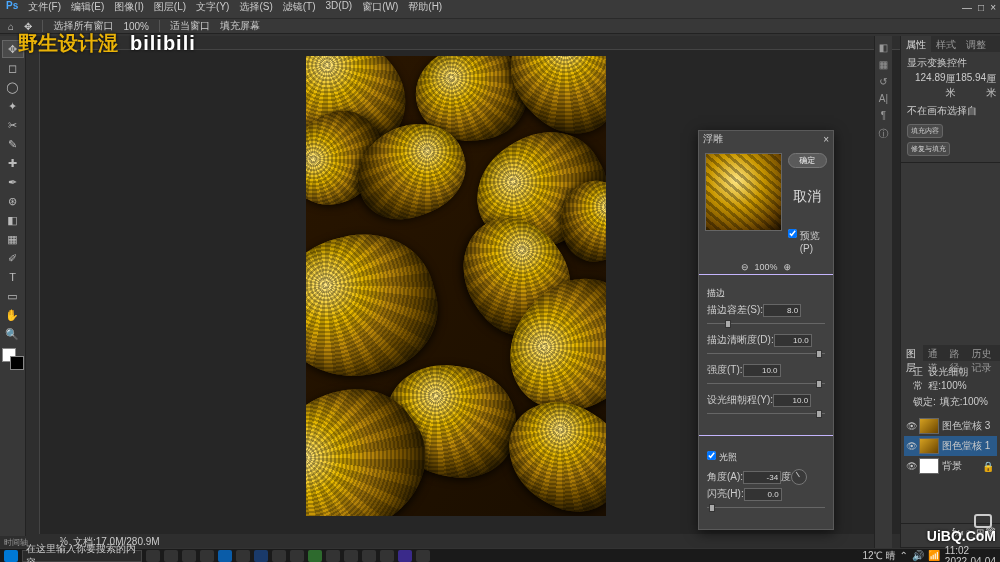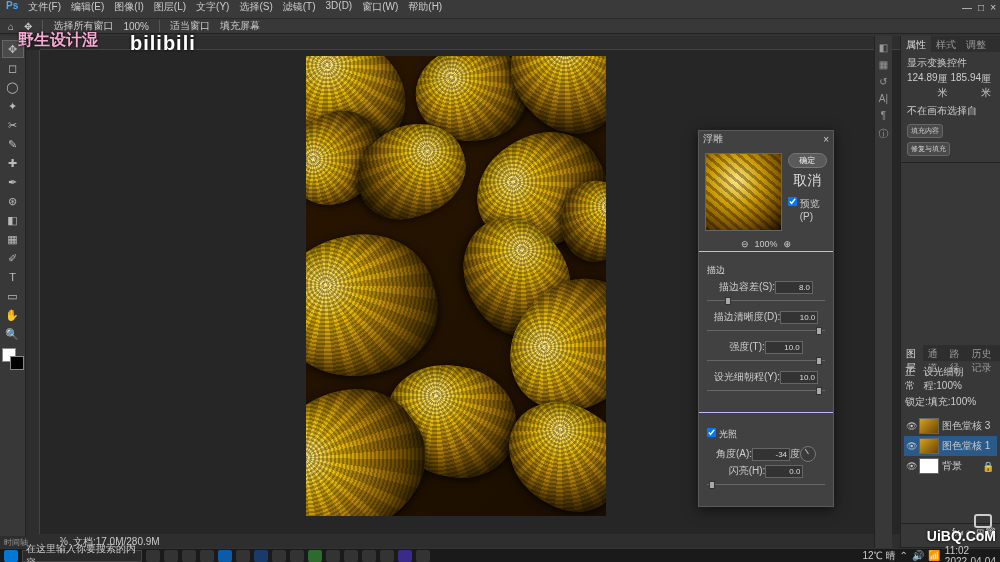--- a/index.html
+++ b/index.html
@@ -36,57 +36,57 @@
 .l11{width:120px;height:100px;top:350px;left:200px;transform:rotate(30deg)}
 .l12{width:100px;height:85px;top:60px;left:-20px;transform:rotate(-50deg)}
 .l13{width:80px;height:70px;top:130px;left:250px;transform:rotate(80deg)}
 .caption{position:absolute;bottom:10px;left:0;right:0;text-align:center;font-size:26px;color:#fff;text-shadow:0 0 4px #000,1px 1px 2px #000;font-weight:500;letter-spacing:2px}
 .zoom-info{position:absolute;bottom:0;left:0;height:14px;font-size:9px;padding:1px 8px;color:#999;background:#2e2e2e;width:100%}
 .dialog{position:absolute;top:130px;left:698px;width:136px;background:#414141;border:1px solid #5a5a5a;box-shadow:0 3px 12px rgba(0,0,0,0.6)}
 .dialog-title{height:16px;background:#414141;display:flex;align-items:center;justify-content:space-between;padding:0 4px;font-size:9px;color:#ddd}
 .dialog-body{display:flex;padding:6px}
 .preview{width:78px;height:78px;border:1px solid #666;background:radial-gradient(circle at 40% 35%,#ffe680,#c99700 40%,#6b4500 75%,#1a0e00);position:relative;overflow:hidden}
 .preview::before{content:"";position:absolute;inset:0;background:repeating-linear-gradient(40deg,rgba(0,0,0,0.3) 0 3px,transparent 3px 7px)}
-.dlg-btns{display:flex;flex-direction:column;gap:4px;margin-left:6px;width:40px}
+.dlg-btns{display:flex;flex-direction:column;gap:20px;margin-left:6px;width:40px}
 .dlg-btn{background:#5a5a5a;border:1px solid #777;border-radius:8px;font-size:8px;text-align:center;padding:1px 0;color:#eee}
 .dlg-text{font-size:14px;color:#ddd}
 .chk{display:flex;align-items:flex-start;gap:3px;font-size:8px;margin-top:3px}
 .chk input{width:9px;height:9px}
 .zoom-row{display:flex;align-items:center;justify-content:center;gap:6px;font-size:9px;padding:2px 0}
 .zoom-row span{font-size:9px}
 .section{padding:12px 8px;border-top:1px solid #c4b5fd}
 .sec-title{font-size:9px;color:#ddd;margin-bottom:3px}
-.param{display:flex;align-items:center;justify-content:center;font-size:8px;color:#ccc;margin:2px 0}
+.param{display:flex;align-items:center;justify-content:flex-start;font-size:8px;color:#ccc;margin:2px 0}
 .param input{width:38px;height:13px;background:#333;border:1px solid #666;color:#ddd;font-size:8px;text-align:right;padding-right:2px}
 .slider{height:10px;position:relative;margin:1px 0 4px}
 .slider::before{content:"";position:absolute;left:0;right:0;top:4px;height:1px;background:#666}
 .slider .thumb{position:absolute;top:1px;width:6px;height:8px;background:#aaa;border:1px solid #333}
 .dial{width:16px;height:16px;border:1px solid #777;border-radius:50%;background:#3a3a3a;position:relative;display:inline-block}
 .dial::after{content:"";position:absolute;width:1px;height:6px;background:#bbb;top:1px;left:50%;transform-origin:bottom;transform:rotate(-34deg)}
 .right-dock{position:absolute;top:36px;right:0;width:100px;bottom:14px;background:#383838;border-left:1px solid #222;display:flex;flex-direction:column}
 .panel{border-bottom:1px solid #222}
 .panel-tabs{display:flex;background:#2e2e2e;height:16px;font-size:8px}
 .panel-tabs span{padding:2px 5px;color:#999}
 .panel-tabs span.act{background:#383838;color:#ddd}
 .panel-body{padding:4px 6px;font-size:8px;color:#aaa}
-.info-row{display:flex;justify-content:flex-start;margin:2px 0;font-size:8px}
+.info-row{display:flex;justify-content:space-between;margin:2px 8px;font-size:8px}
 .small-btn{background:#4a4a4a;border:1px solid #666;font-size:7px;padding:1px 3px;color:#ccc;border-radius:3px;margin:2px 0;display:inline-block}
 .layers-body{padding:3px;height:110px}
 .layer-row{display:flex;align-items:center;gap:3px;padding:2px;font-size:8px}
 .layer-row.sel{background:#2a5a8a}
 .eye{width:10px;font-size:9px}
 .lthumb{width:20px;height:16px;background:linear-gradient(135deg,#d4a020,#6b4500);border:1px solid #666}
 .lthumb.bg{background:#fff}
 .strip{width:18px;background:#383838;position:absolute;right:108px;top:36px;bottom:14px;border-left:1px solid #222;display:flex;flex-direction:column;align-items:center;gap:6px;padding-top:6px}
 .strip div{font-size:10px;color:#999}
 .taskbar{position:absolute;bottom:0;left:0;right:0;height:14px;background:#1a1a1a;border-top:1px solid #333;display:flex;align-items:center;padding:0 4px;gap:4px}
 .tb-icon{width:14px;height:12px;background:#333;border-radius:2px}
 .tb-search{width:120px;height:12px;background:#2a2a2a;border:1px solid #444;font-size:7px;padding:0 3px;color:#888;display:flex;align-items:center}
 .tb-right{margin-left:auto;display:flex;gap:4px;align-items:center;font-size:7px;color:#ccc}
-.logo{position:absolute;top:30px;left:18px;font-size:16px;color:#f9a8d4;font-weight:bold;text-shadow:0 0 3px #000}
+.logo{position:absolute;top:30px;left:18px;font-size:20px;color:#eab308;font-weight:bold;text-shadow:0 0 3px #000}
 .bili{position:absolute;top:32px;left:130px;font-size:20px;color:#fff;font-weight:bold;letter-spacing:1px;text-shadow:0 0 3px #000}
 .wm-br{position:absolute;bottom:18px;right:4px;font-size:14px;color:#fff;text-shadow:0 0 3px #000;font-weight:bold}
 .wm-tv{position:absolute;bottom:34px;right:8px;width:18px;height:14px;border:2px solid #ccc;border-radius:3px}
 .status{position:absolute;bottom:14px;left:0;height:12px;width:60px;font-size:8px;color:#999;background:#2e2e2e;padding:1px 4px}
 </style>
 </head>
 <body>
 
 <div class="top-menu">
   <span style="color:#4aa8ff;font-weight:bold">Ps</span>

